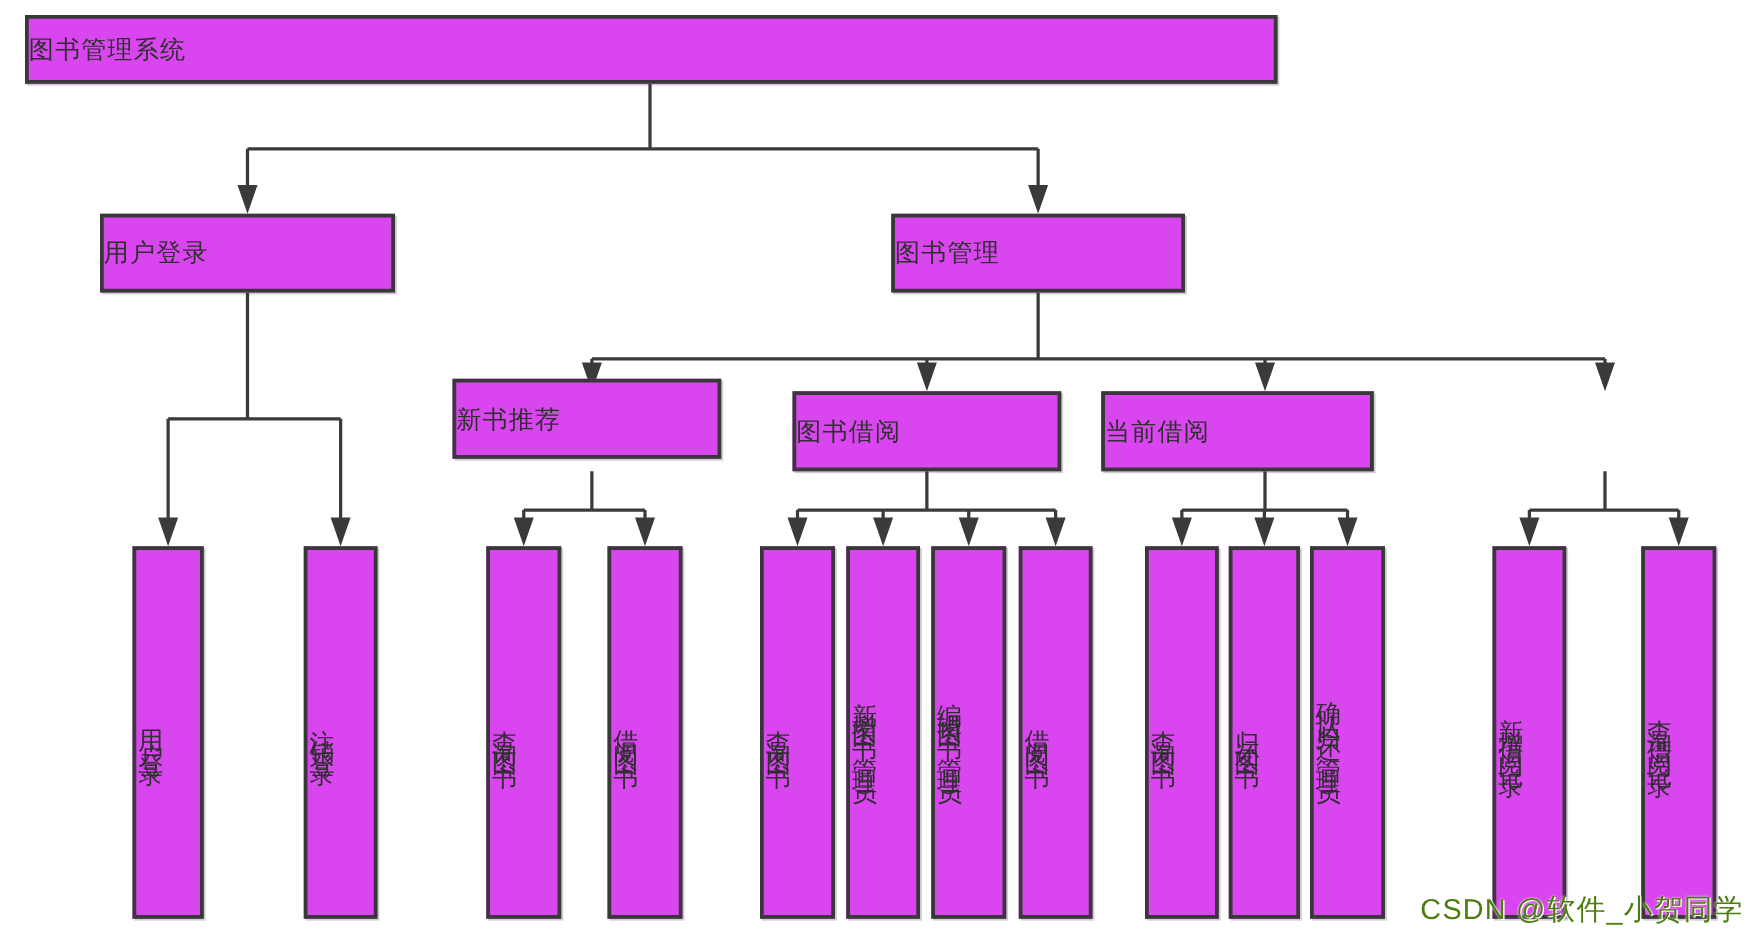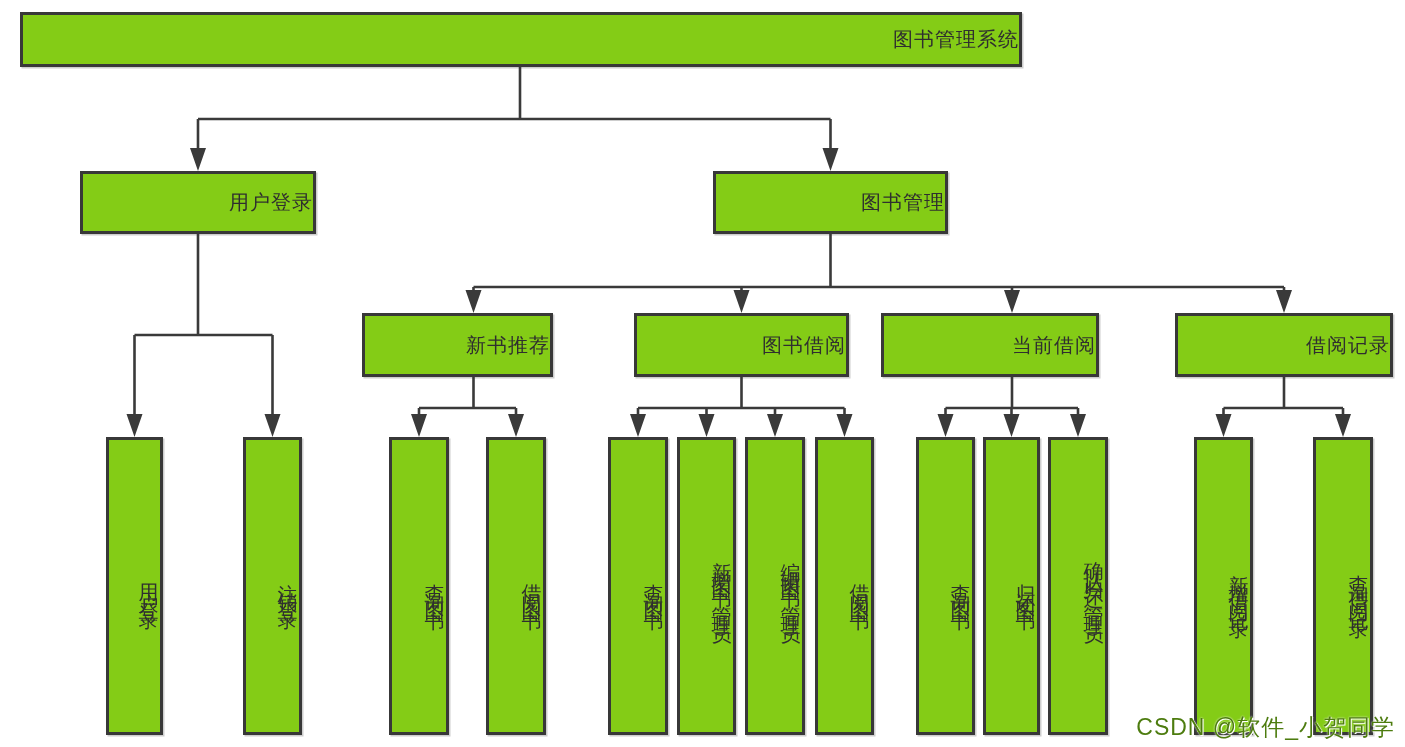--- a/index.html
+++ b/index.html
@@ -2,23 +2,23 @@
 <html><head>
 <meta charset="utf-8">
 <style>
   html,body{margin:0;padding:0;background:#ffffff;}
   .stage{
     position:relative;width:1405px;height:747px;background:#ffffff;overflow:hidden;
     font-family:"Liberation Sans","DejaVu Sans",sans-serif;color:#2f2f2f;
   }
   .edges{position:absolute;left:0;top:0;width:1405px;height:747px;}
   .node{
-    position:absolute;box-sizing:border-box;background:#84cc16;
+    position:absolute;box-sizing:border-box;background:#d946ef;
     border:3px solid #383838;box-shadow:1.5px 1.5px 0 rgba(60,60,60,.25);
-    display:flex;align-items:center;justify-content:flex-end;
+    display:flex;align-items:center;justify-content:flex-start;
     font-size:20px;letter-spacing:1px;white-space:nowrap;
   }
   .leaf .vtext{
     writing-mode:vertical-rl;text-orientation:mixed;
     font-size:20px;line-height:1.1;letter-spacing:9px;white-space:nowrap;
   }
   .watermark{
     position:absolute;right:10px;bottom:4px;z-index:5;
     font-size:23px;letter-spacing:1px;color:#4d7c0f;
     text-shadow:0 0 2px #ffffff,1px 1px 0 #ffffff;
@@ -65,31 +65,28 @@
     <span>图书管理系统</span>
   </div>
 
   <div class="node" style="left:80px;top:171px;width:236px;height:63px">
     <span>用户登录</span>
   </div>
   <div class="node" style="left:713px;top:171px;width:235px;height:63px">
     <span>图书管理</span>
   </div>
 
-  <div class="node" style="left:362px;top:313px;width:191px;height:64px">
+  <div class="node" style="left:362px;top:303px;width:215px;height:64px">
     <span>新书推荐</span>
   </div>
   <div class="node" style="left:634px;top:313px;width:215px;height:64px">
     <span>图书借阅</span>
   </div>
   <div class="node" style="left:881px;top:313px;width:218px;height:64px">
     <span>当前借阅</span>
-  </div>
-  <div class="node" style="left:1175px;top:313px;width:218px;height:64px">
-    <span>借阅记录</span>
   </div>
 
   <div class="node leaf" style="left:106px;top:437px;width:57px;height:298px">
     <span class="vtext">用户登录</span>
   </div>
   <div class="node leaf" style="left:243px;top:437px;width:59px;height:298px">
     <span class="vtext">注销登录</span>
   </div>
 
   <div class="node leaf" style="left:389px;top:437px;width:60px;height:298px">

